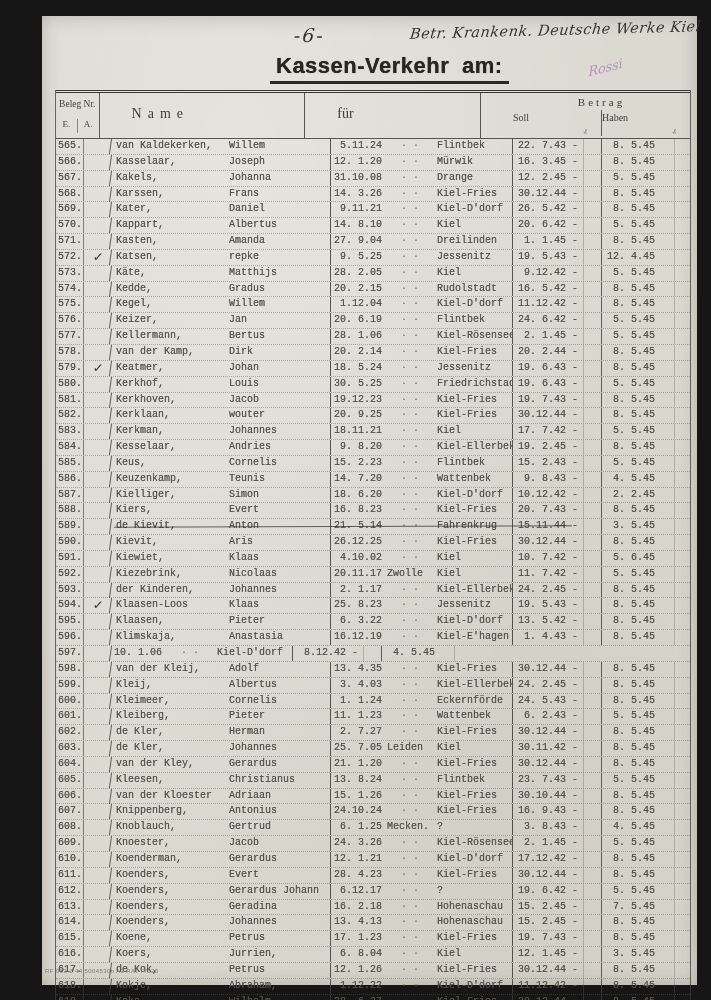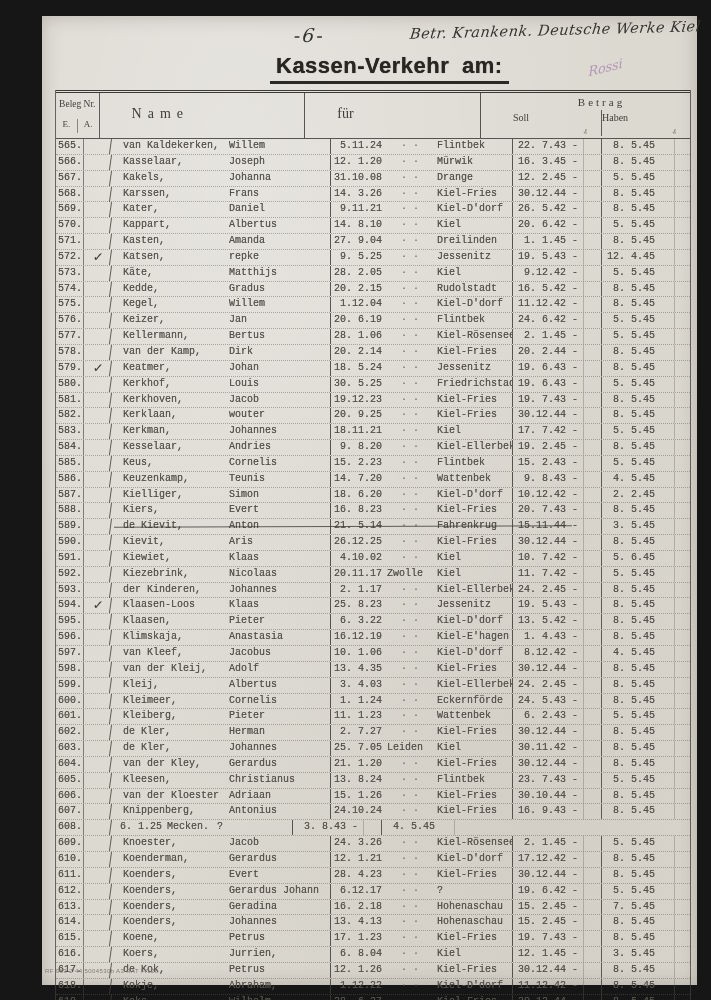--- a/index.html
+++ b/index.html
@@ -66,21 +66,21 @@
   
   .tbody{font-family:"Liberation Mono","DejaVu Sans Mono",monospace;font-size:10px;}
   .row{display:flex;height:14.85px;line-height:14.6px;position:relative;
        border-bottom:1px dotted rgba(95,92,82,.45);
        text-shadow:0 0 .6px rgba(86,83,76,.75);}
   .c{box-sizing:border-box;display:block;overflow:hidden;white-space:pre;}
   .ce{width:28px;border-right:1px solid rgba(62,60,54,.6);padding-left:2px;color:#514e46;}
   .ca{width:27px;border-right:1px solid rgba(62,60,54,.8);font-family:"DejaVu Serif",serif;
       font-size:12px;color:#46433c;padding-left:9px;transform:skewX(-8deg);}
   .cname{width:220px;border-right:1.5px solid rgba(62,60,54,.85);display:flex;}
-  .last{width:118px;padding-left:12px;}
+  .last{width:118px;padding-left:5px;}
   .first{flex:1;}
   .cfuer{width:182px;border-right:1px solid rgba(62,60,54,.85);display:flex;}
   .birth{width:56px;padding-left:3px;}
   .note{width:50px;color:#55524b;}
   .note:empty::after{content:"· ·";color:rgba(80,77,68,.28);padding-left:14px;}
   .place{flex:1;}
   .csoll{width:89px;border-right:1px solid rgba(62,60,54,.8);padding-left:5px;
          background:linear-gradient(rgba(100,96,86,.35),rgba(100,96,86,.35)) no-repeat;
          background-size:1px 100%;background-position:calc(100% - 17px) 0;}
   .chaben{width:88px;padding-left:5px;
@@ -383,21 +383,20 @@
           <span class="c ce">596.</span>
           <span class="c ca"></span>
           <span class="c cname"><span class="c last">Klimskaja,</span><span class="c first">Anastasia</span></span>
           <span class="c cfuer"><span class="c birth">16.12.19</span><span class="c note"></span><span class="c place">Kiel-E'hagen</span></span>
           <span class="c csoll"> 1. 4.43 -</span>
           <span class="c chaben"> 8. 5.45</span>
         </div>
         <div class="row">
           <span class="c ce">597.</span>
           <span class="c ca"></span>
-          <span class="c cname"><span class="c last">van Kleef,</span><span class="c first">Jacobus</span></span>
           <span class="c cfuer"><span class="c birth">10. 1.06</span><span class="c note"></span><span class="c place">Kiel-D'dorf</span></span>
           <span class="c csoll"> 8.12.42 -</span>
           <span class="c chaben"> 4. 5.45</span>
         </div>
         <div class="row">
           <span class="c ce">598.</span>
           <span class="c ca"></span>
           <span class="c cname"><span class="c last">van der Kleij,</span><span class="c first">Adolf</span></span>
           <span class="c cfuer"><span class="c birth">13. 4.35</span><span class="c note"></span><span class="c place">Kiel-Fries</span></span>
           <span class="c csoll">30.12.44 -</span>
@@ -471,20 +470,21 @@
           <span class="c ce">607.</span>
           <span class="c ca"></span>
           <span class="c cname"><span class="c last">Knippenberg,</span><span class="c first">Antonius</span></span>
           <span class="c cfuer"><span class="c birth">24.10.24</span><span class="c note"></span><span class="c place">Kiel-Fries</span></span>
           <span class="c csoll">16. 9.43 -</span>
           <span class="c chaben"> 8. 5.45</span>
         </div>
         <div class="row">
           <span class="c ce">608.</span>
           <span class="c ca"></span>
+          <span class="c cname"><span class="c last">Knoblauch,</span><span class="c first">Gertrud</span></span>
           <span class="c cfuer"><span class="c birth"> 6. 1.25</span><span class="c note">Mecken.</span><span class="c place">?</span></span>
           <span class="c csoll"> 3. 8.43 -</span>
           <span class="c chaben"> 4. 5.45</span>
         </div>
         <div class="row">
           <span class="c ce">609.</span>
           <span class="c ca"></span>
           <span class="c cname"><span class="c last">Knoester,</span><span class="c first">Jacob</span></span>
           <span class="c cfuer"><span class="c birth">24. 3.26</span><span class="c note"></span><span class="c place">Kiel-Rösensee</span></span>
           <span class="c csoll"> 2. 1.45 -</span>

